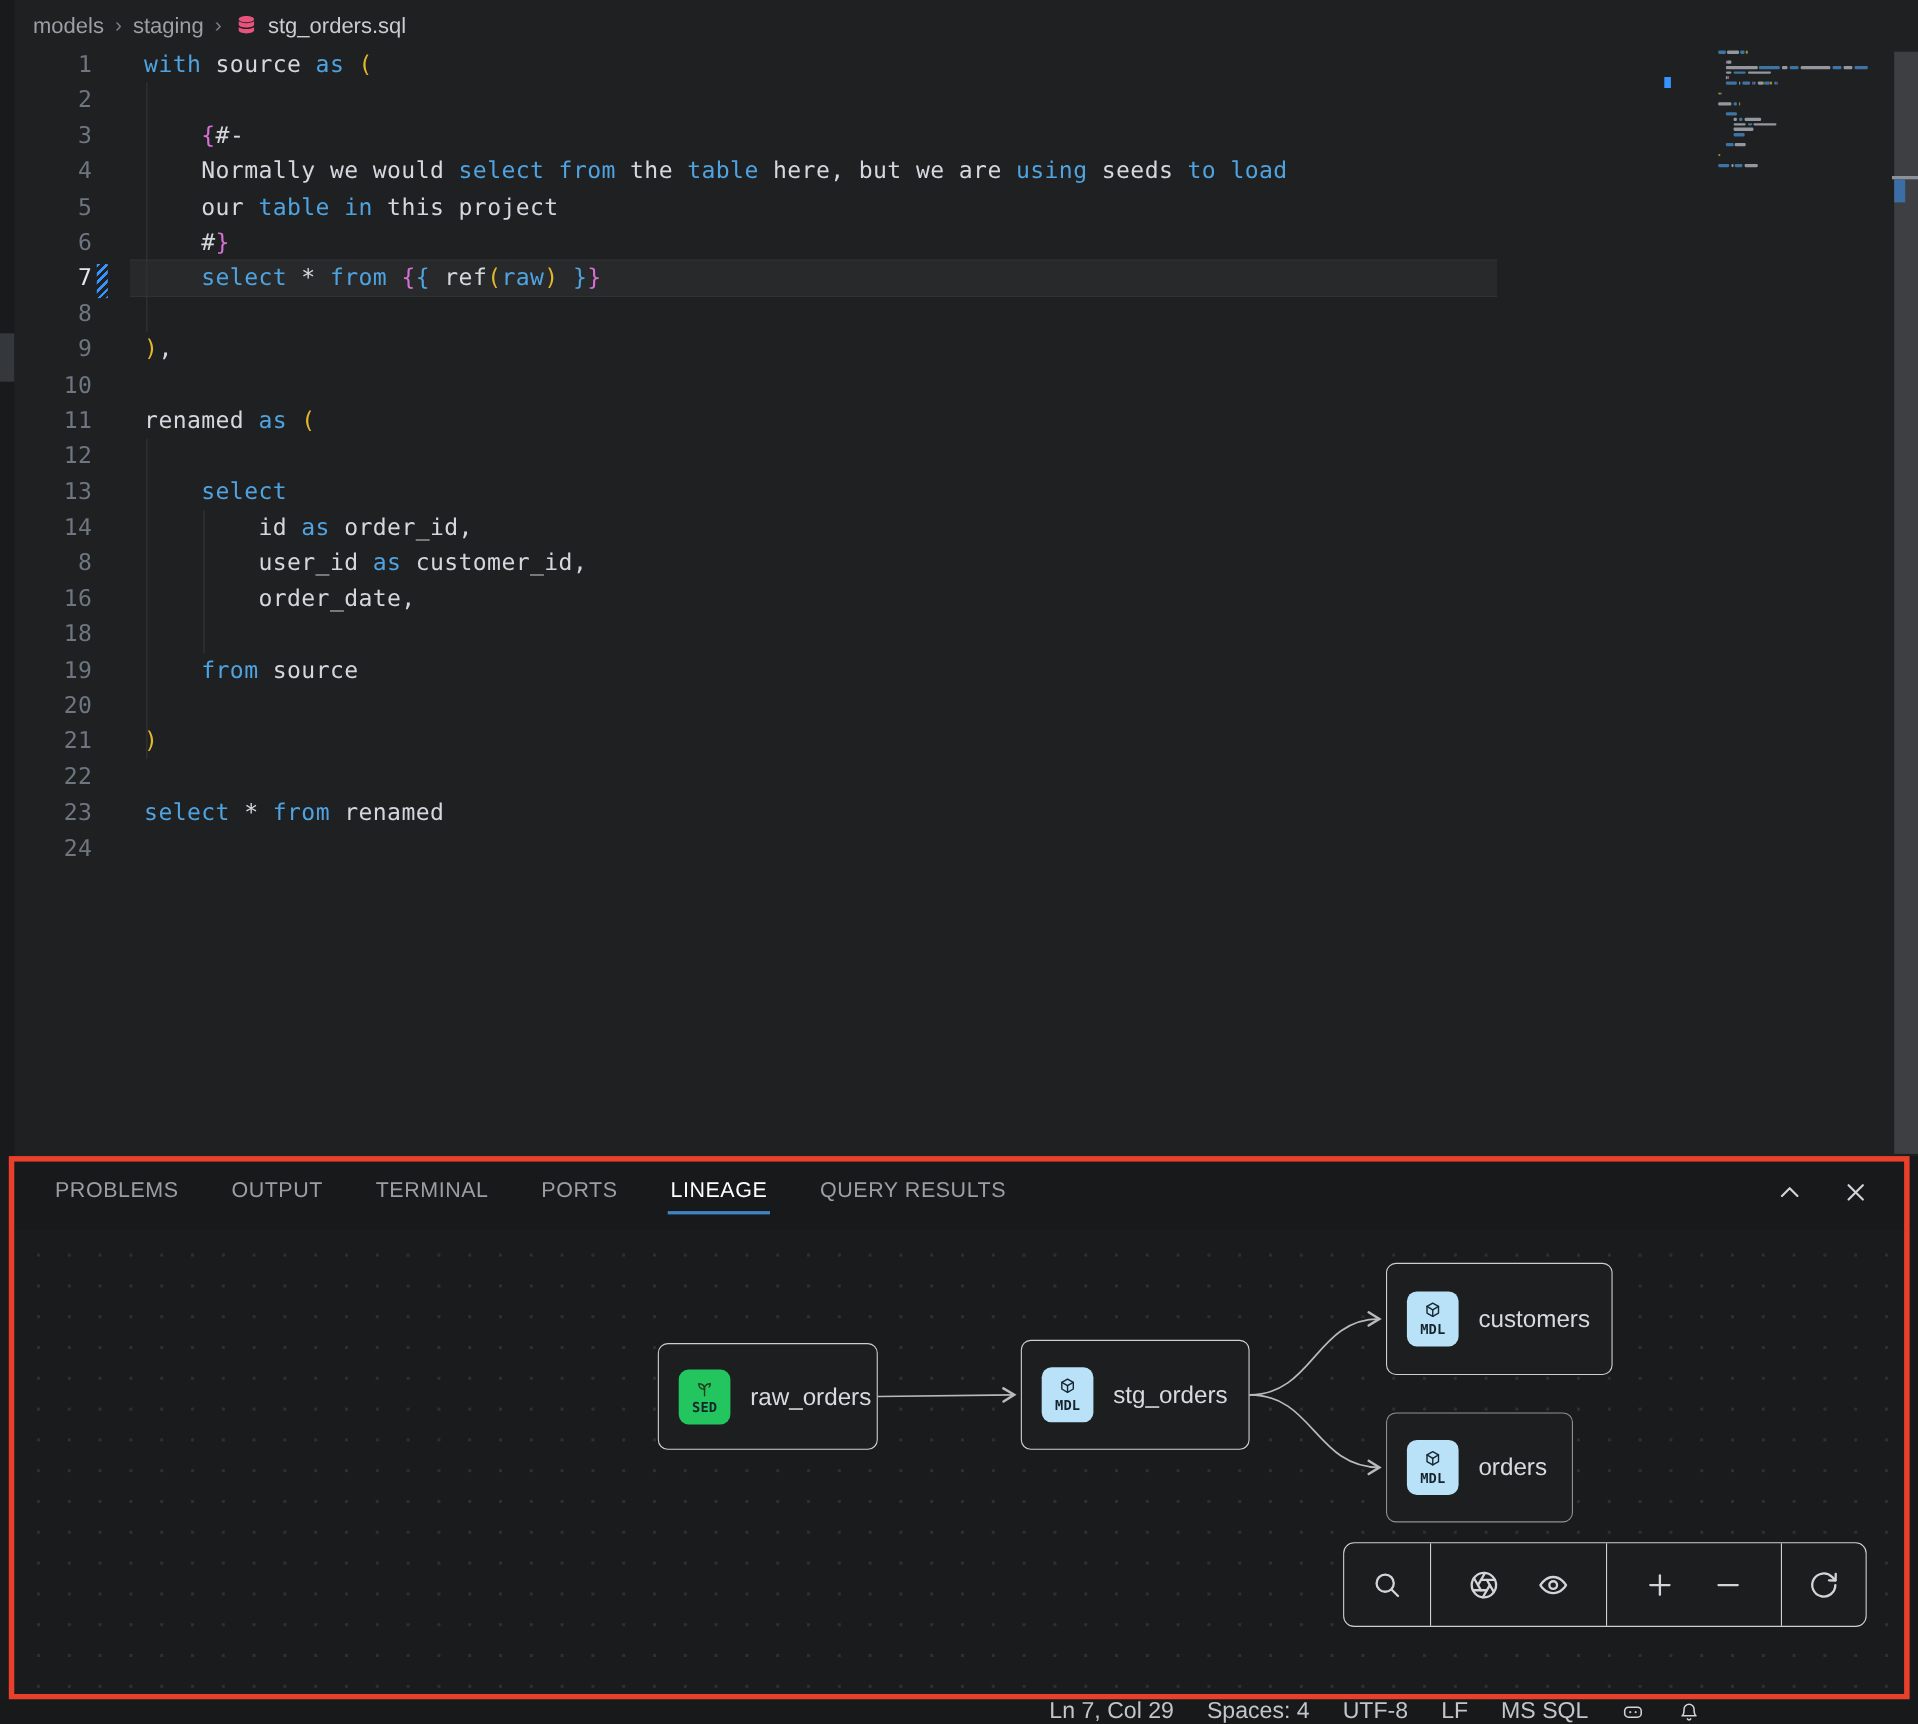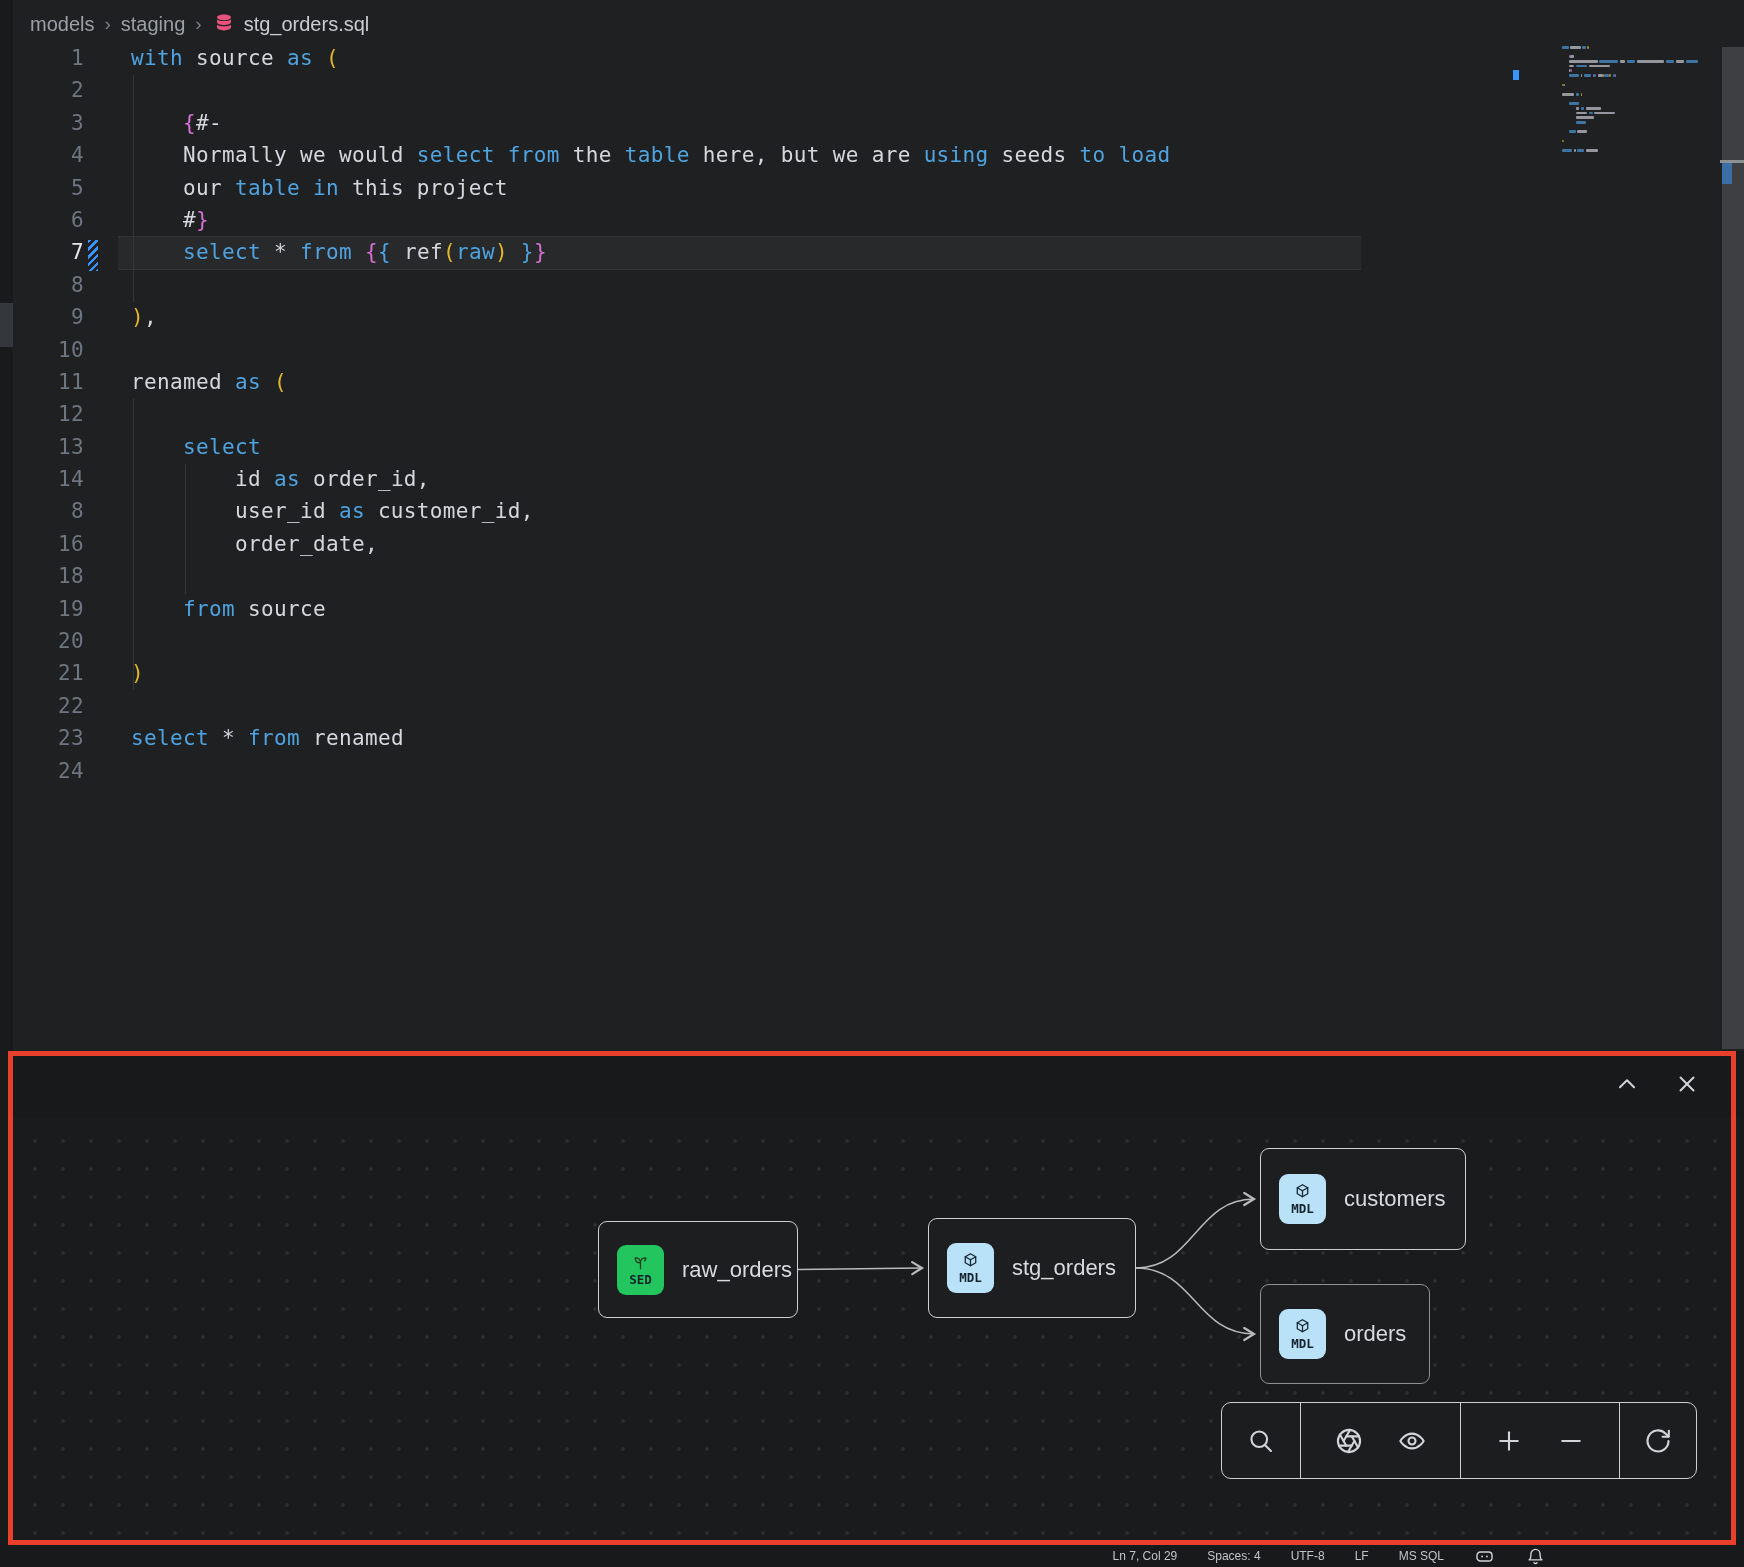--- a/index.html
+++ b/index.html
@@ -79,21 +79,21 @@
   .tool-group { display:flex; align-items:center; justify-content:space-evenly; height:100%; }
   .tool-group + .tool-group { border-left:1.5px solid #cfcfcf; }
   .tool-group .icon-btn svg { width:28px; height:28px; }
   .tg-0 { width:78px; } .tg-1 { width:160px; } .tg-2 { width:159px; } .tg-3 { width:77px; }
   
   .highlight-rect { position:absolute; left:8px; top:1051px; width:1728px; height:494px;
       border:5px solid #e8402a; z-index:20; pointer-events:none; }
   
   .statusbar { position:absolute; left:0; top:1545px; width:1744px; height:22px; background:#18191a;
       display:flex; align-items:center; justify-content:flex-end; gap:30px; padding-right:198px;
-      font-size:12px; color:#c2c5c9; z-index:25; }
+      font-size:21px; color:#c2c5c9; z-index:25; }
   .status-item { cursor:pointer; white-space:nowrap; }
   .statusbar .icon-btn svg { width:21px; height:21px; stroke-width:1.6; }
 </style>
 </head>
 <body>
 
 <div class="app">
 
   <div class="left-strip">
     <div class="strip-handle"></div>
@@ -174,20 +174,28 @@
       <div class="mm-row"></div>
     </div>
   <div class="minimap-marker"></div>
   <div class="scrollbar">
     <div class="scroll-thumb"></div>
     <div class="scroll-line"></div>
     <div class="scroll-decoration"></div>
   </div>
 
   <div class="panel">
+    <div class="panel-header" id="panel-tabs">
+        <div class="panel-tab">PROBLEMS</div>
+        <div class="panel-tab">OUTPUT</div>
+        <div class="panel-tab">TERMINAL</div>
+        <div class="panel-tab">PORTS</div>
+        <div class="panel-tab active">LINEAGE</div>
+        <div class="panel-tab">QUERY RESULTS</div>
+      </div>
     <div class="panel-actions" id="panel-actions">
         <div class="icon-btn">
           <svg viewBox="0 0 24 24">
             <polyline points="5.5 15 12 8.5 18.5 15"></polyline>
           </svg>
         </div>
         <div class="icon-btn">
           <svg viewBox="0 0 24 24">
             <line x1="6" y1="6" x2="18" y2="18"></line>
             <line x1="18" y1="6" x2="6" y2="18"></line>

